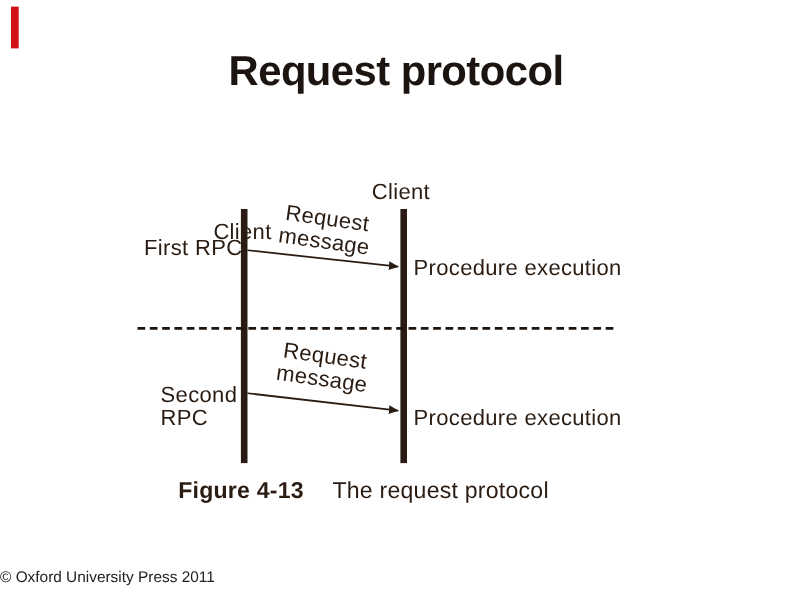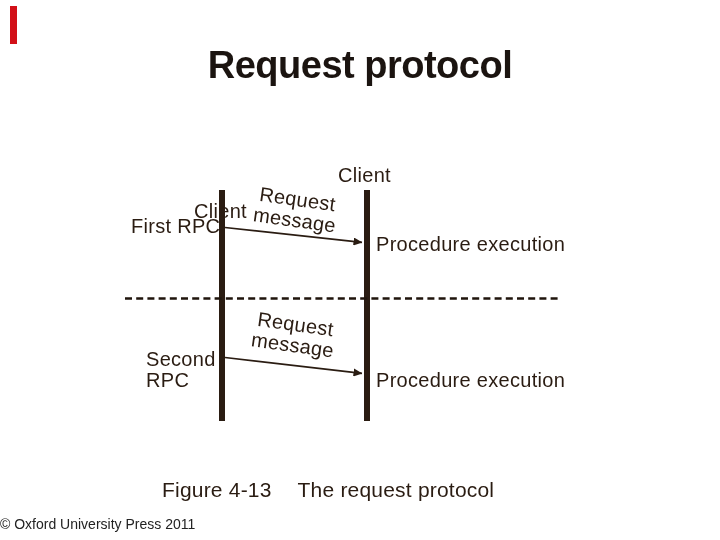--- a/index.html
+++ b/index.html
@@ -43,21 +43,21 @@
   .second-rpc{left:146px;top:333px;margin-top:16px;}
   .req-msg-1{left:248px;top:189px;}
   .req-msg-2{left:246px;top:314px;}
   .proc-exec-1{left:376px;top:234px;}
   .proc-exec-2{left:376px;top:370px;}
   .caption{
     position:absolute;left:162px;top:435px;
     display:flex;gap:26px;align-items:baseline;
     font-size:21px;color:var(--ink);letter-spacing:0.2px;
   }
-  .caption .fig-num{font-weight:normal;margin-top:43px;}
+  .caption .fig-num{font-weight:bold;}
   .footer{
     position:absolute;left:0;top:516px;width:662px;
     font-size:14px;color:#222222;
   }
   #arrowhead path{fill:var(--ink);}
   .lifeline{fill:var(--ink);}
   .arrow{stroke:var(--ink);stroke-width:1.6;}
   .dashed{stroke:#1f140c;stroke-width:2.6;stroke-dasharray:7 4.2;}
 </style>
 </head>

